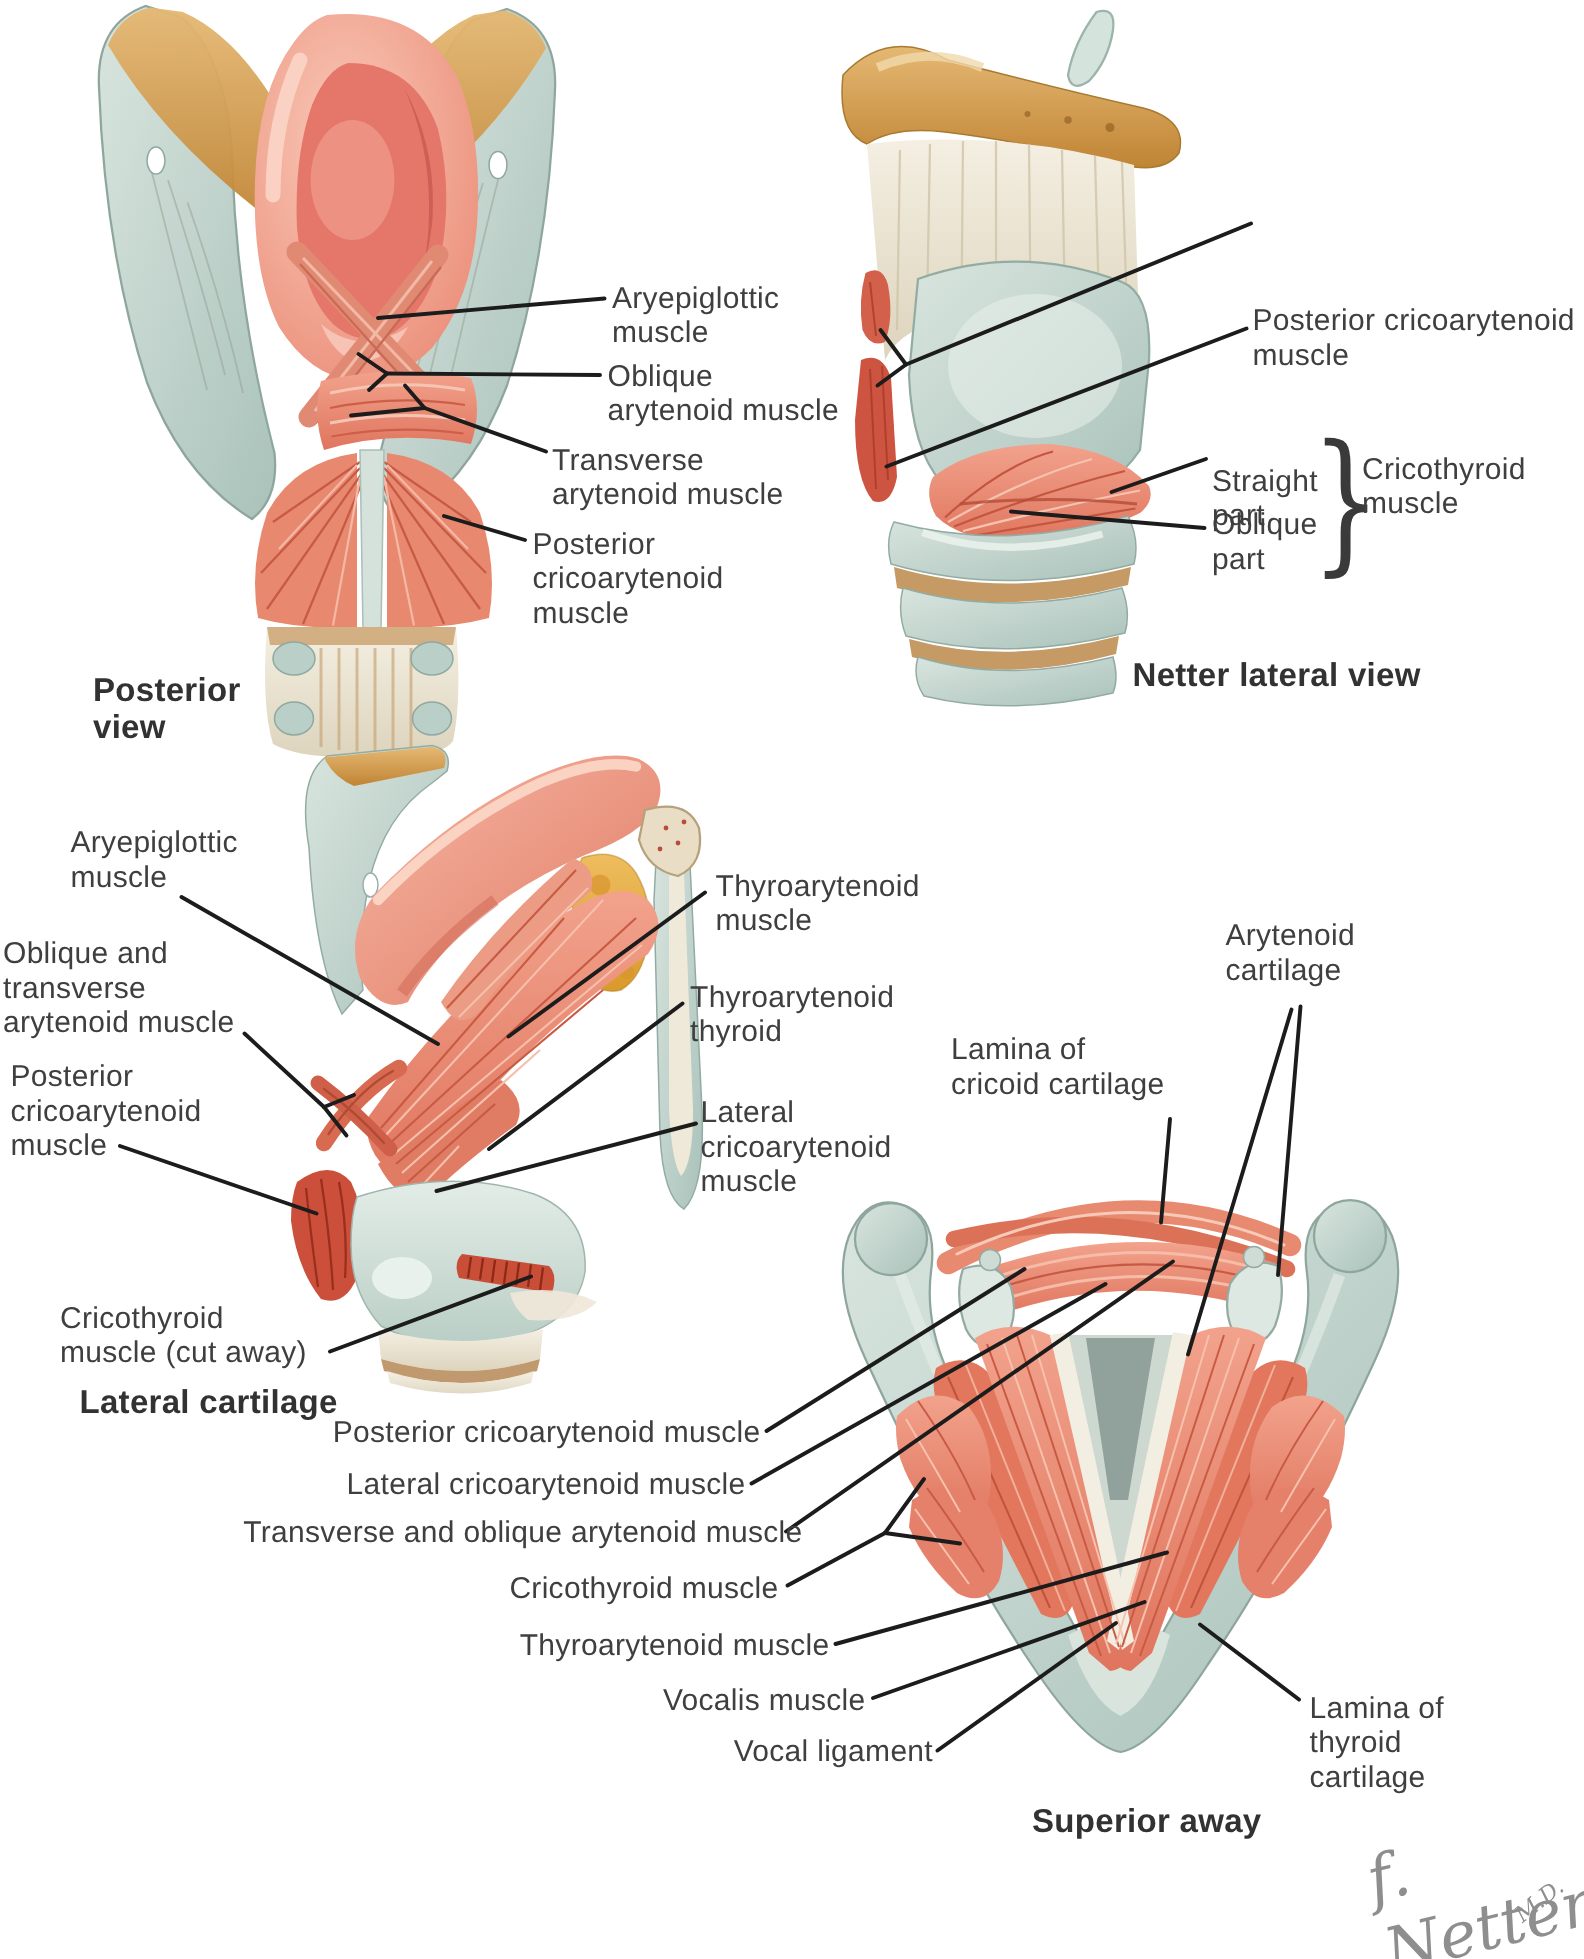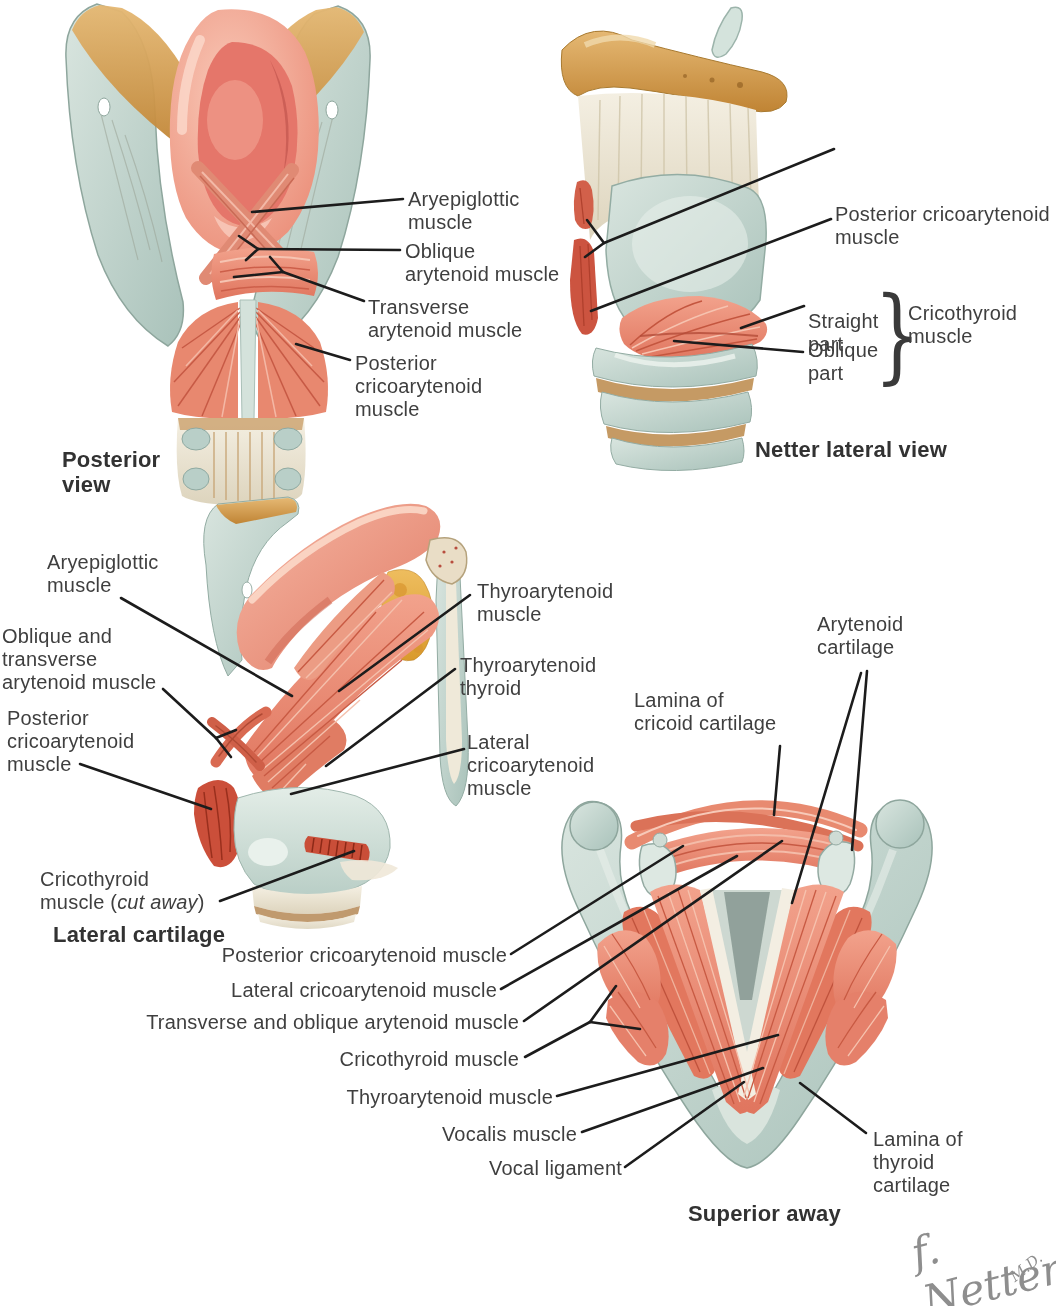--- a/index.html
+++ b/index.html
@@ -4,21 +4,21 @@
 <style>
   html,body{margin:0;padding:0;background:#fff;}
   .canvas{position:relative;width:1056px;height:1306px;background:#ffffff;overflow:hidden;
           font-family:"Liberation Sans",sans-serif;}
   .art{position:absolute;left:0;top:0;}
   .lbl{position:absolute;font-size:20px;line-height:23px;color:#3f3f3f;white-space:pre-line;
        letter-spacing:.2px;}
   .lbl.r{text-align:right;}
   .title{position:absolute;font-size:22px;line-height:25px;font-weight:bold;color:#323232;
          white-space:pre-line;letter-spacing:.2px;}
-  .it{font-style:italic;}
+  .it{}
   .brace{position:absolute;left:874px;top:284px;font-family:"DejaVu Serif",serif;font-size:102px;
          line-height:102px;color:#3a3a3a;transform:scaleX(.72);transform-origin:left top;}
   .sig{position:absolute;left:916px;top:1212px;font-family:"DejaVu Serif",serif;font-style:italic;
        font-size:42px;color:#8e8e8e;transform:rotate(-14deg);}
   .sig-md{position:absolute;left:1008px;top:1258px;font-family:"DejaVu Serif",serif;font-style:italic;
        font-size:15px;color:#8e8e8e;transform:rotate(-38deg);}
 </style>
 </head>
 <body>
 
@@ -391,21 +391,21 @@
 <div class="lbl" style="left:40px;top:868px"><span>Cricothyroid
 muscle (</span><span class="it">cut away</span><span>)</span></div>
 <div class="title" style="left:53px;top:922px">Lateral cartilage</div>
 
 <div class="lbl" style="left:817px;top:613px">Arytenoid
 cartilage</div>
 <div class="lbl" style="left:634px;top:689px">Lamina of
 cricoid cartilage</div>
 <div class="lbl r" style="right:549px;top:944px">Posterior cricoarytenoid muscle</div>
 <div class="lbl r" style="right:559px;top:979px">Lateral cricoarytenoid muscle</div>
-<div class="lbl r" style="right:537px;top:1011px">Transverse and oblique arytenoid muscle</div>
+<div class="lbl r" style="right:521px;top:1011px">Transverse and oblique arytenoid muscle</div>
 <div class="lbl r" style="right:537px;top:1048px">Cricothyroid muscle</div>
 <div class="lbl r" style="right:503px;top:1086px">Thyroarytenoid muscle</div>
 <div class="lbl r" style="right:479px;top:1123px">Vocalis muscle</div>
 <div class="lbl r" style="right:434px;top:1157px">Vocal ligament</div>
 <div class="lbl" style="left:873px;top:1128px">Lamina of
 thyroid
 cartilage</div>
 <div class="title" style="left:688px;top:1201px">Superior away</div>
 
 <div class="sig">f. Netter</div>

